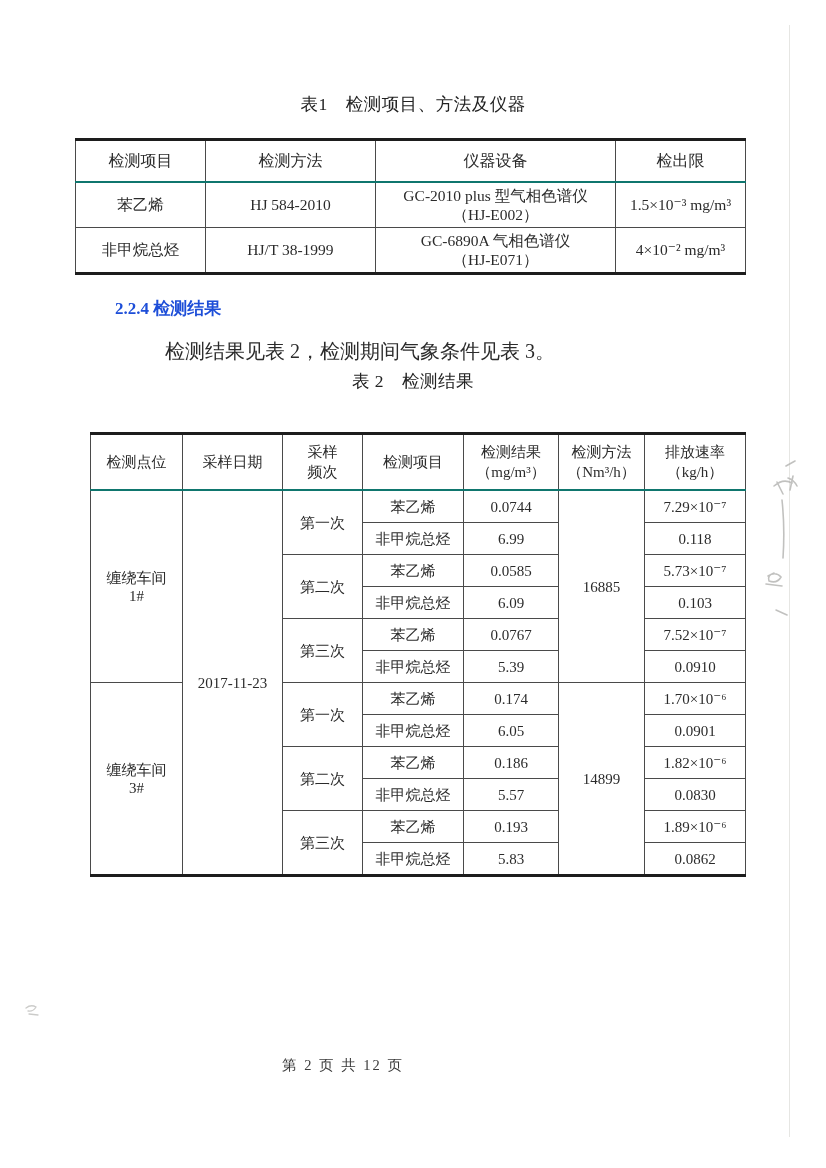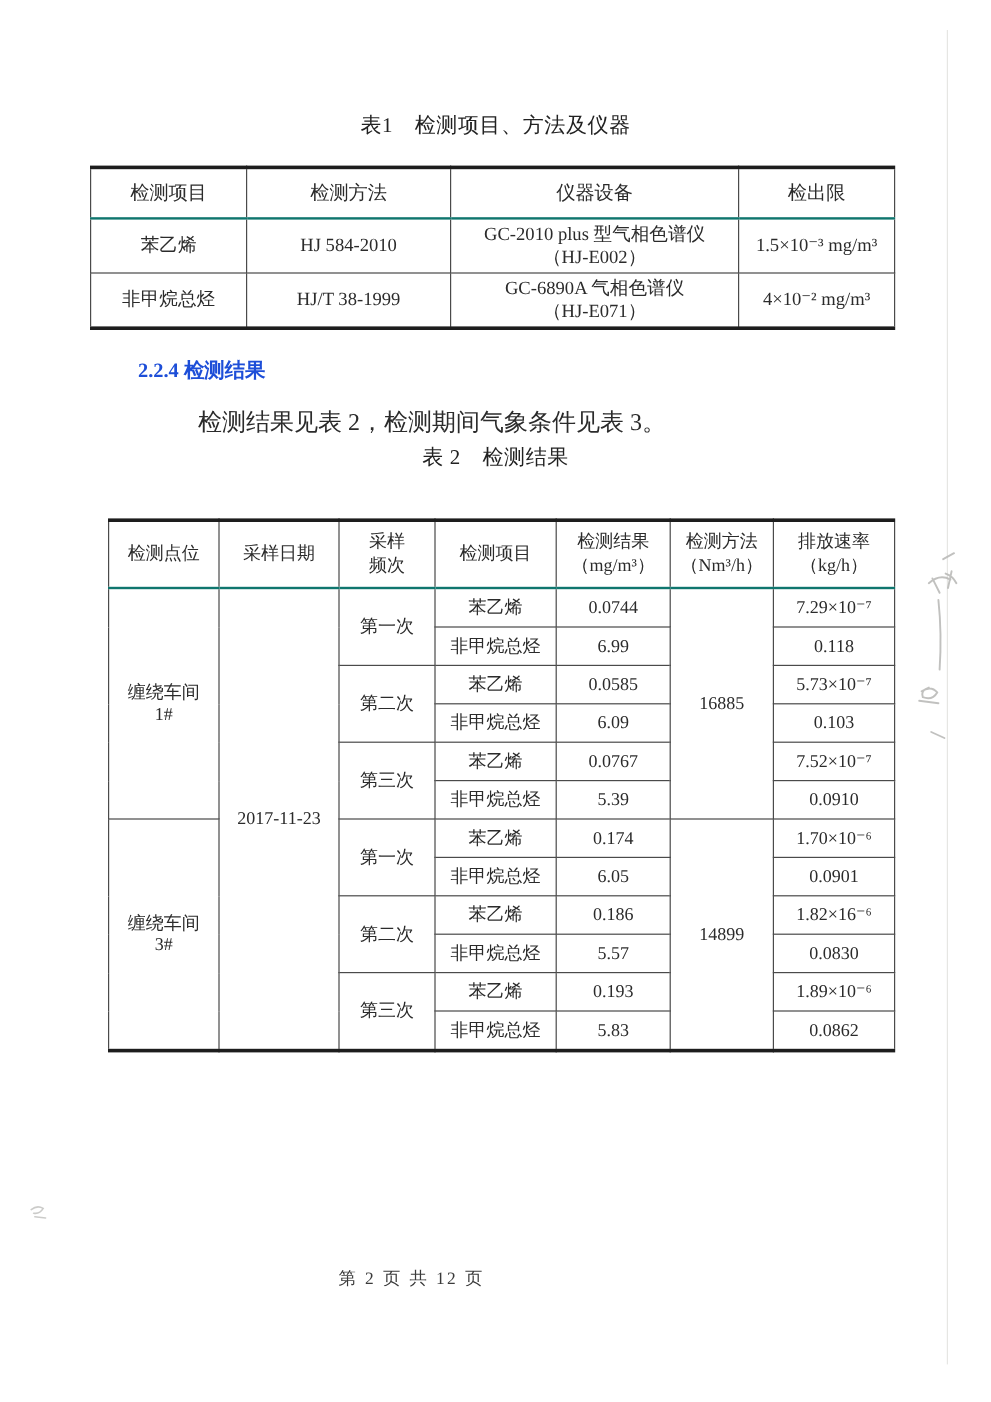--- a/index.html
+++ b/index.html
@@ -193,21 +193,21 @@
         </tr>
         <tr>
           <td>非甲烷总烃</td>
           <td>6.05</td>
           <td>0.0901</td>
         </tr>
         <tr>
           <td rowspan="2">第二次</td>
           <td>苯乙烯</td>
           <td>0.186</td>
-          <td>1.82×16⁻⁶</td>
+          <td>1.82×10⁻⁶</td>
         </tr>
         <tr>
           <td>非甲烷总烃</td>
           <td>5.57</td>
           <td>0.0830</td>
         </tr>
         <tr>
           <td rowspan="2">第三次</td>
           <td>苯乙烯</td>
           <td>0.193</td>

